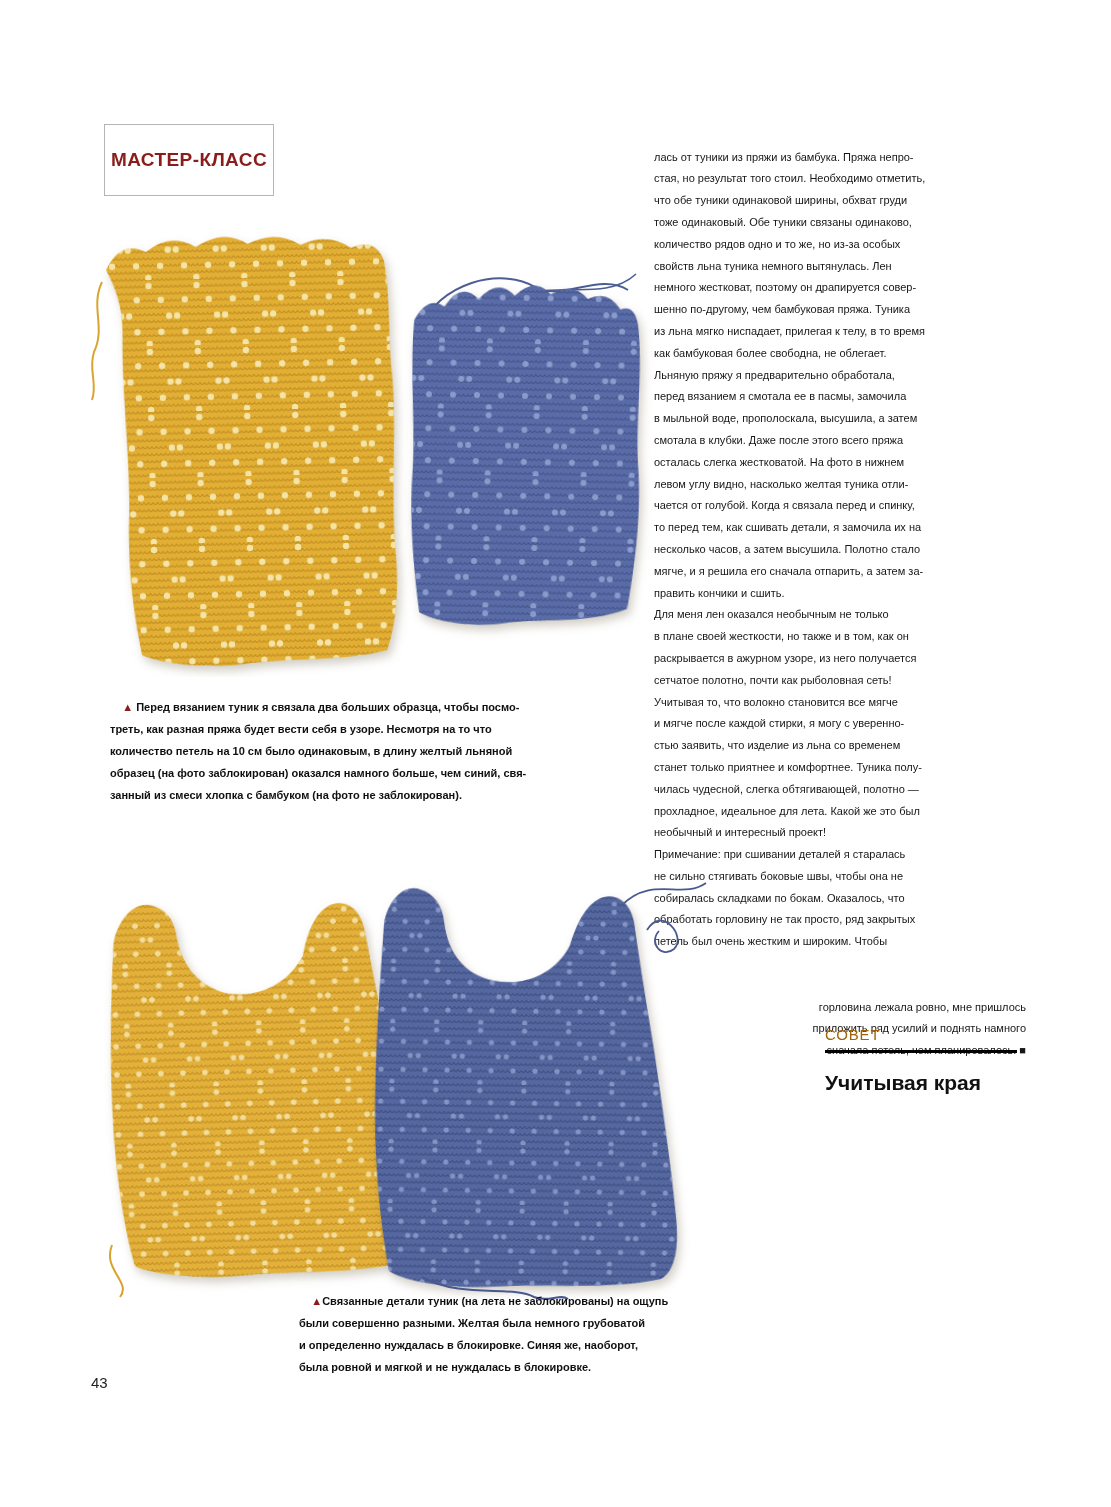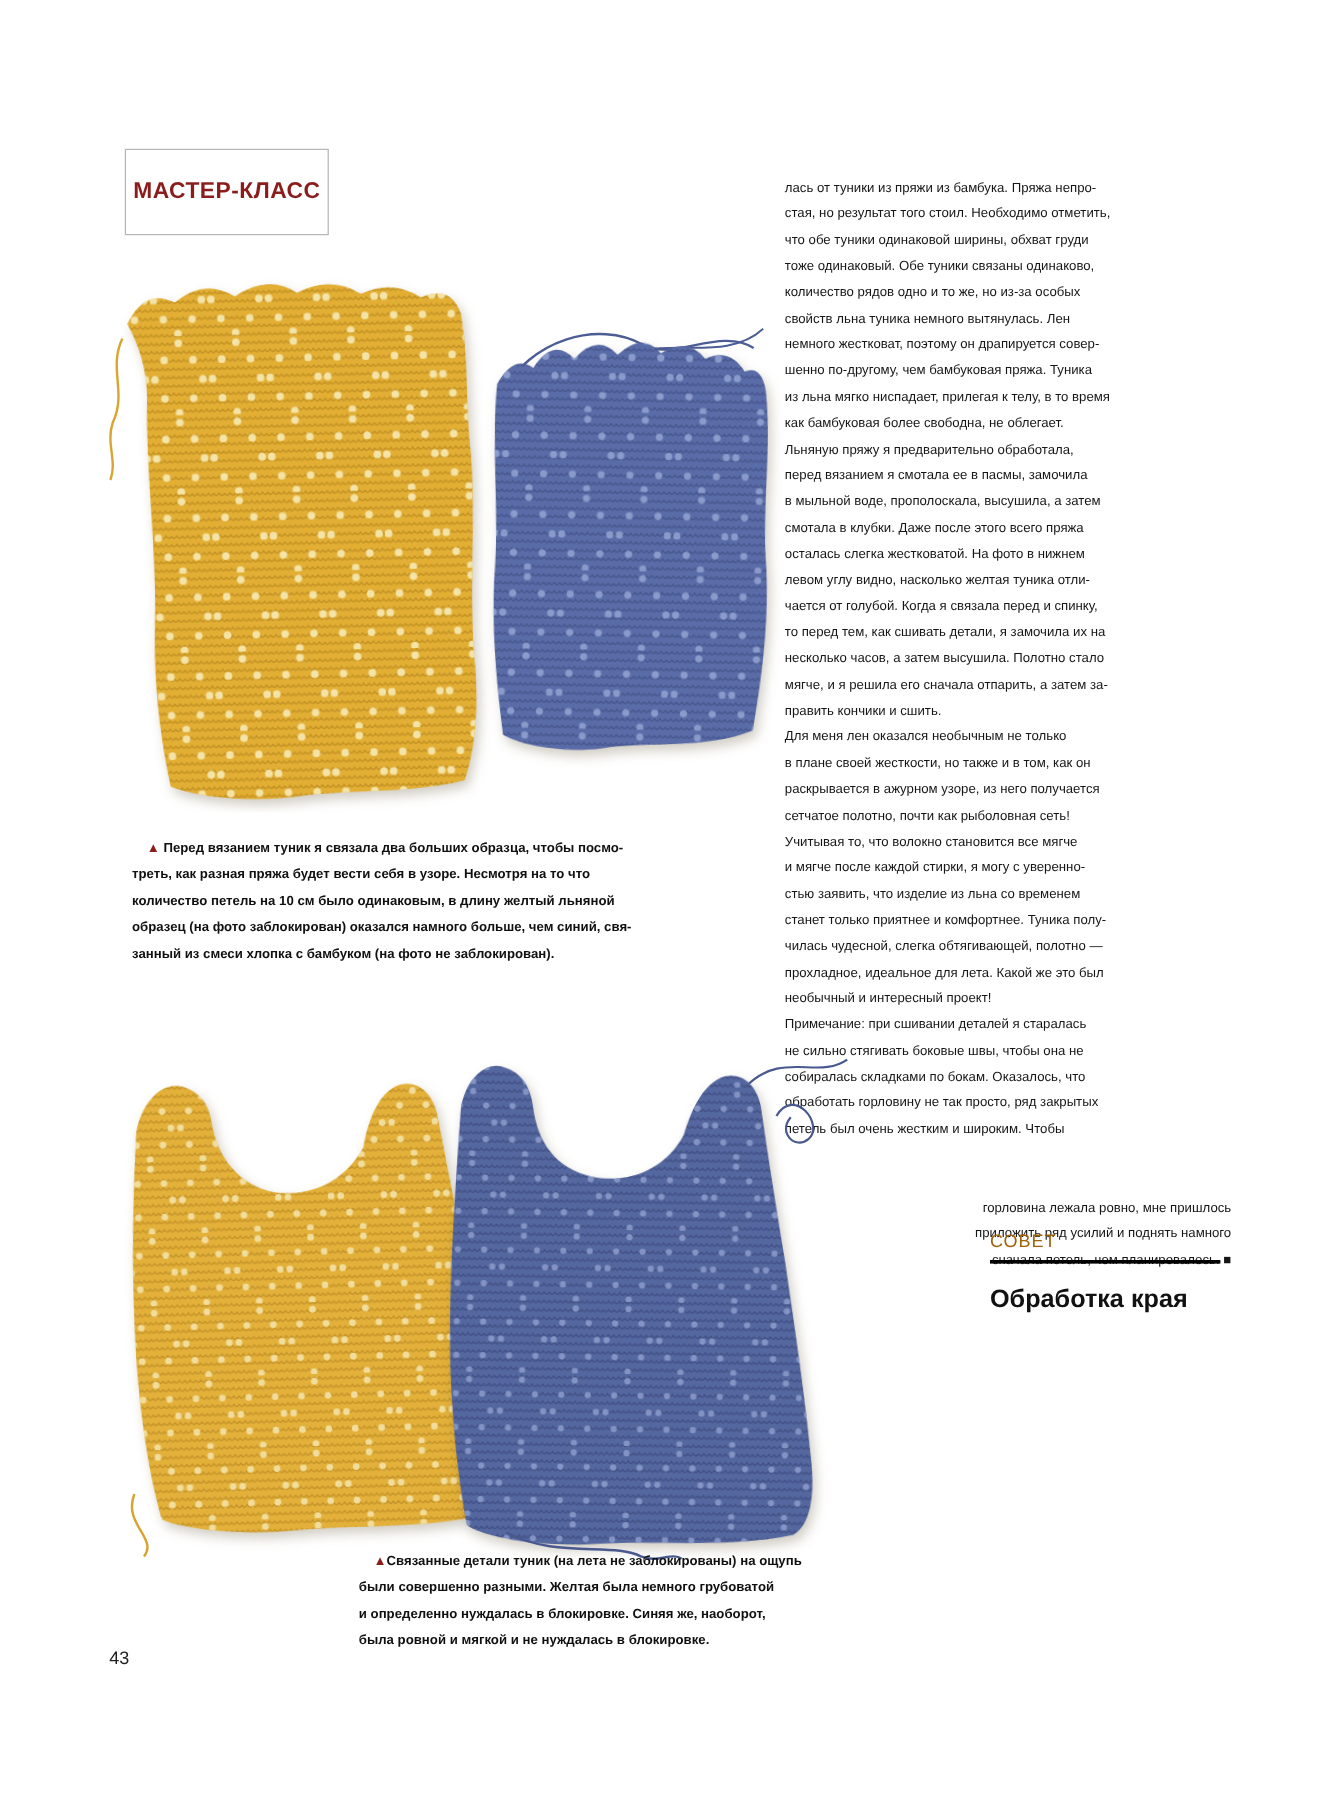--- a/index.html
+++ b/index.html
@@ -249,19 +249,19 @@
 
   <div class="caption cap-bottom">
     <span class="marker">▲</span><span>Связанные детали туник (на лета не заблокированы) на ощупь
 были совершенно разными. Желтая была немного грубоватой
 и определенно нуждалась в блокировке. Синяя же, наоборот,
 была ровной и мягкой и не нуждалась в блокировке.</span>
   </div>
 
   <div class="tip">
     <div class="tip-label">СОВЕТ</div>
-    <div class="tip-title">Обработка края</div>
+    <div class="tip-title">Учитывая края</div>
   </div>
 
   <div class="page-number">43</div>
 
   <div class="page-edge"></div>
 </div>
 
 </body></html>

